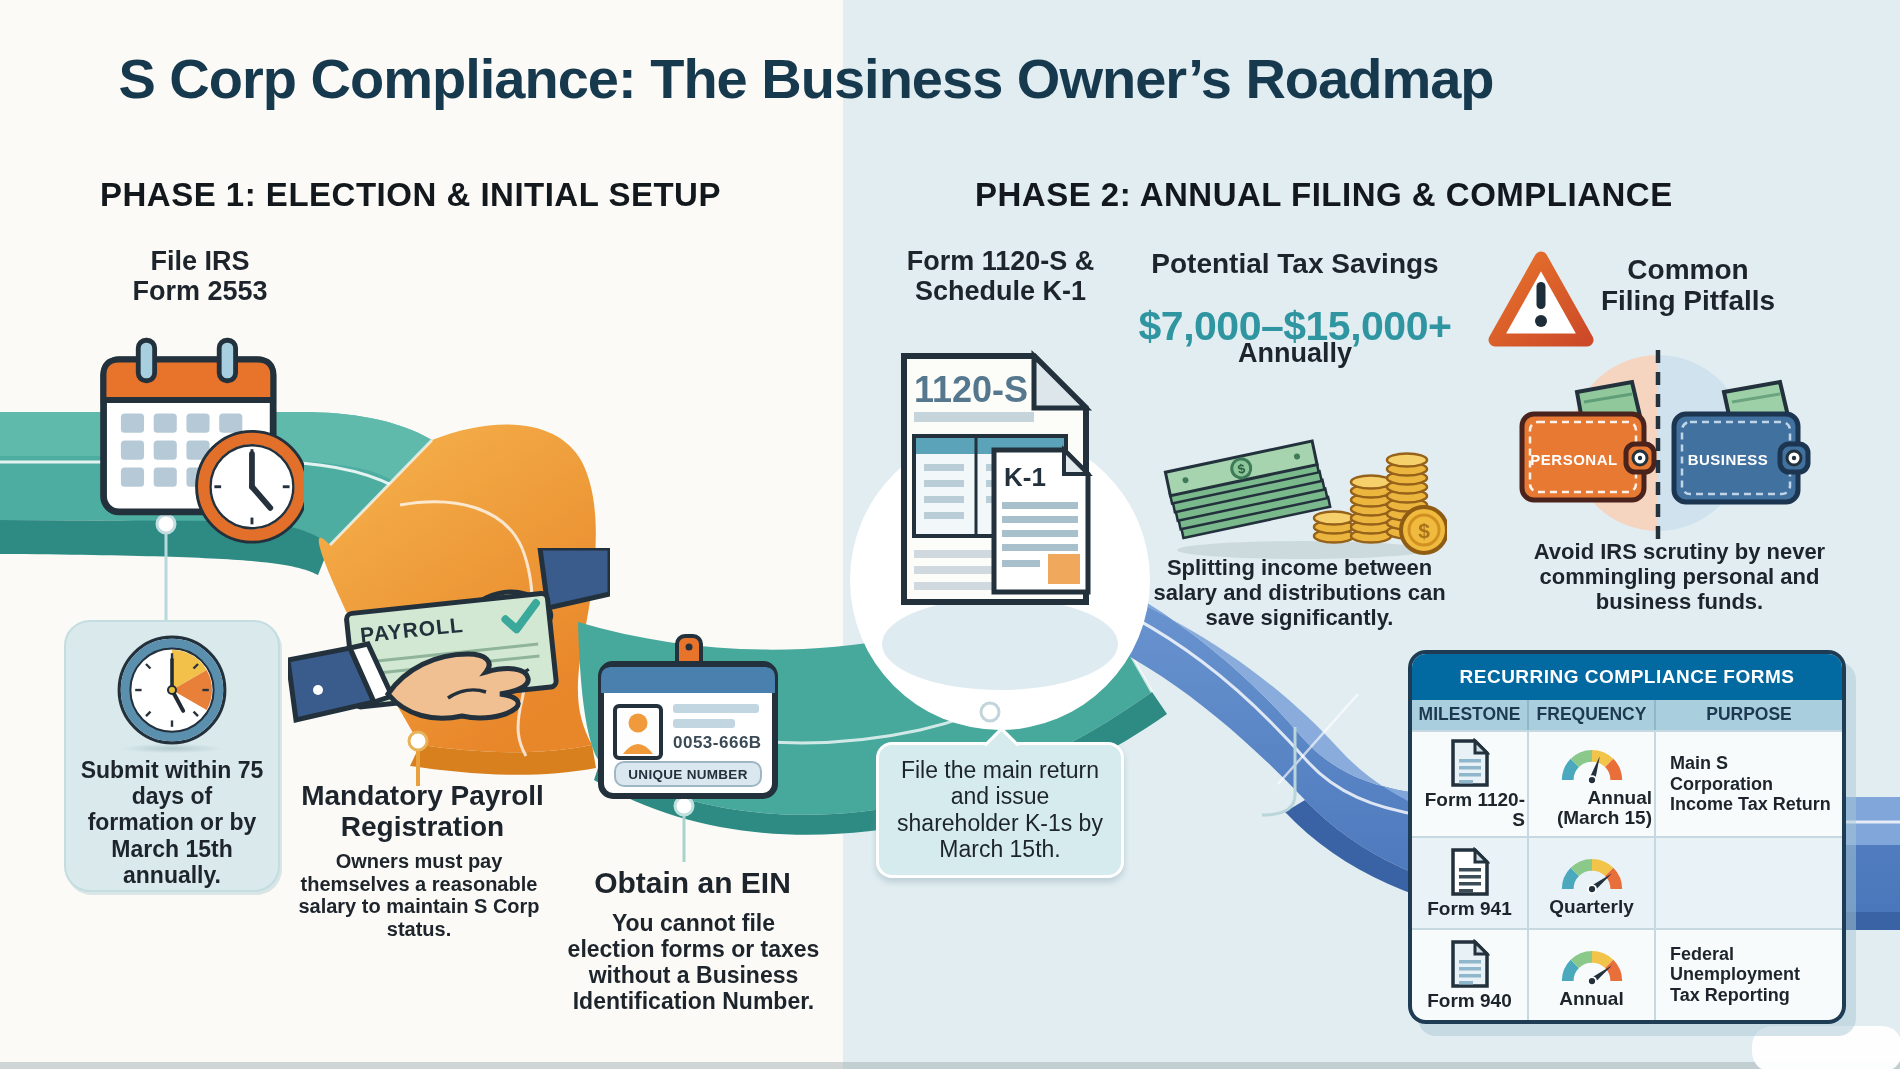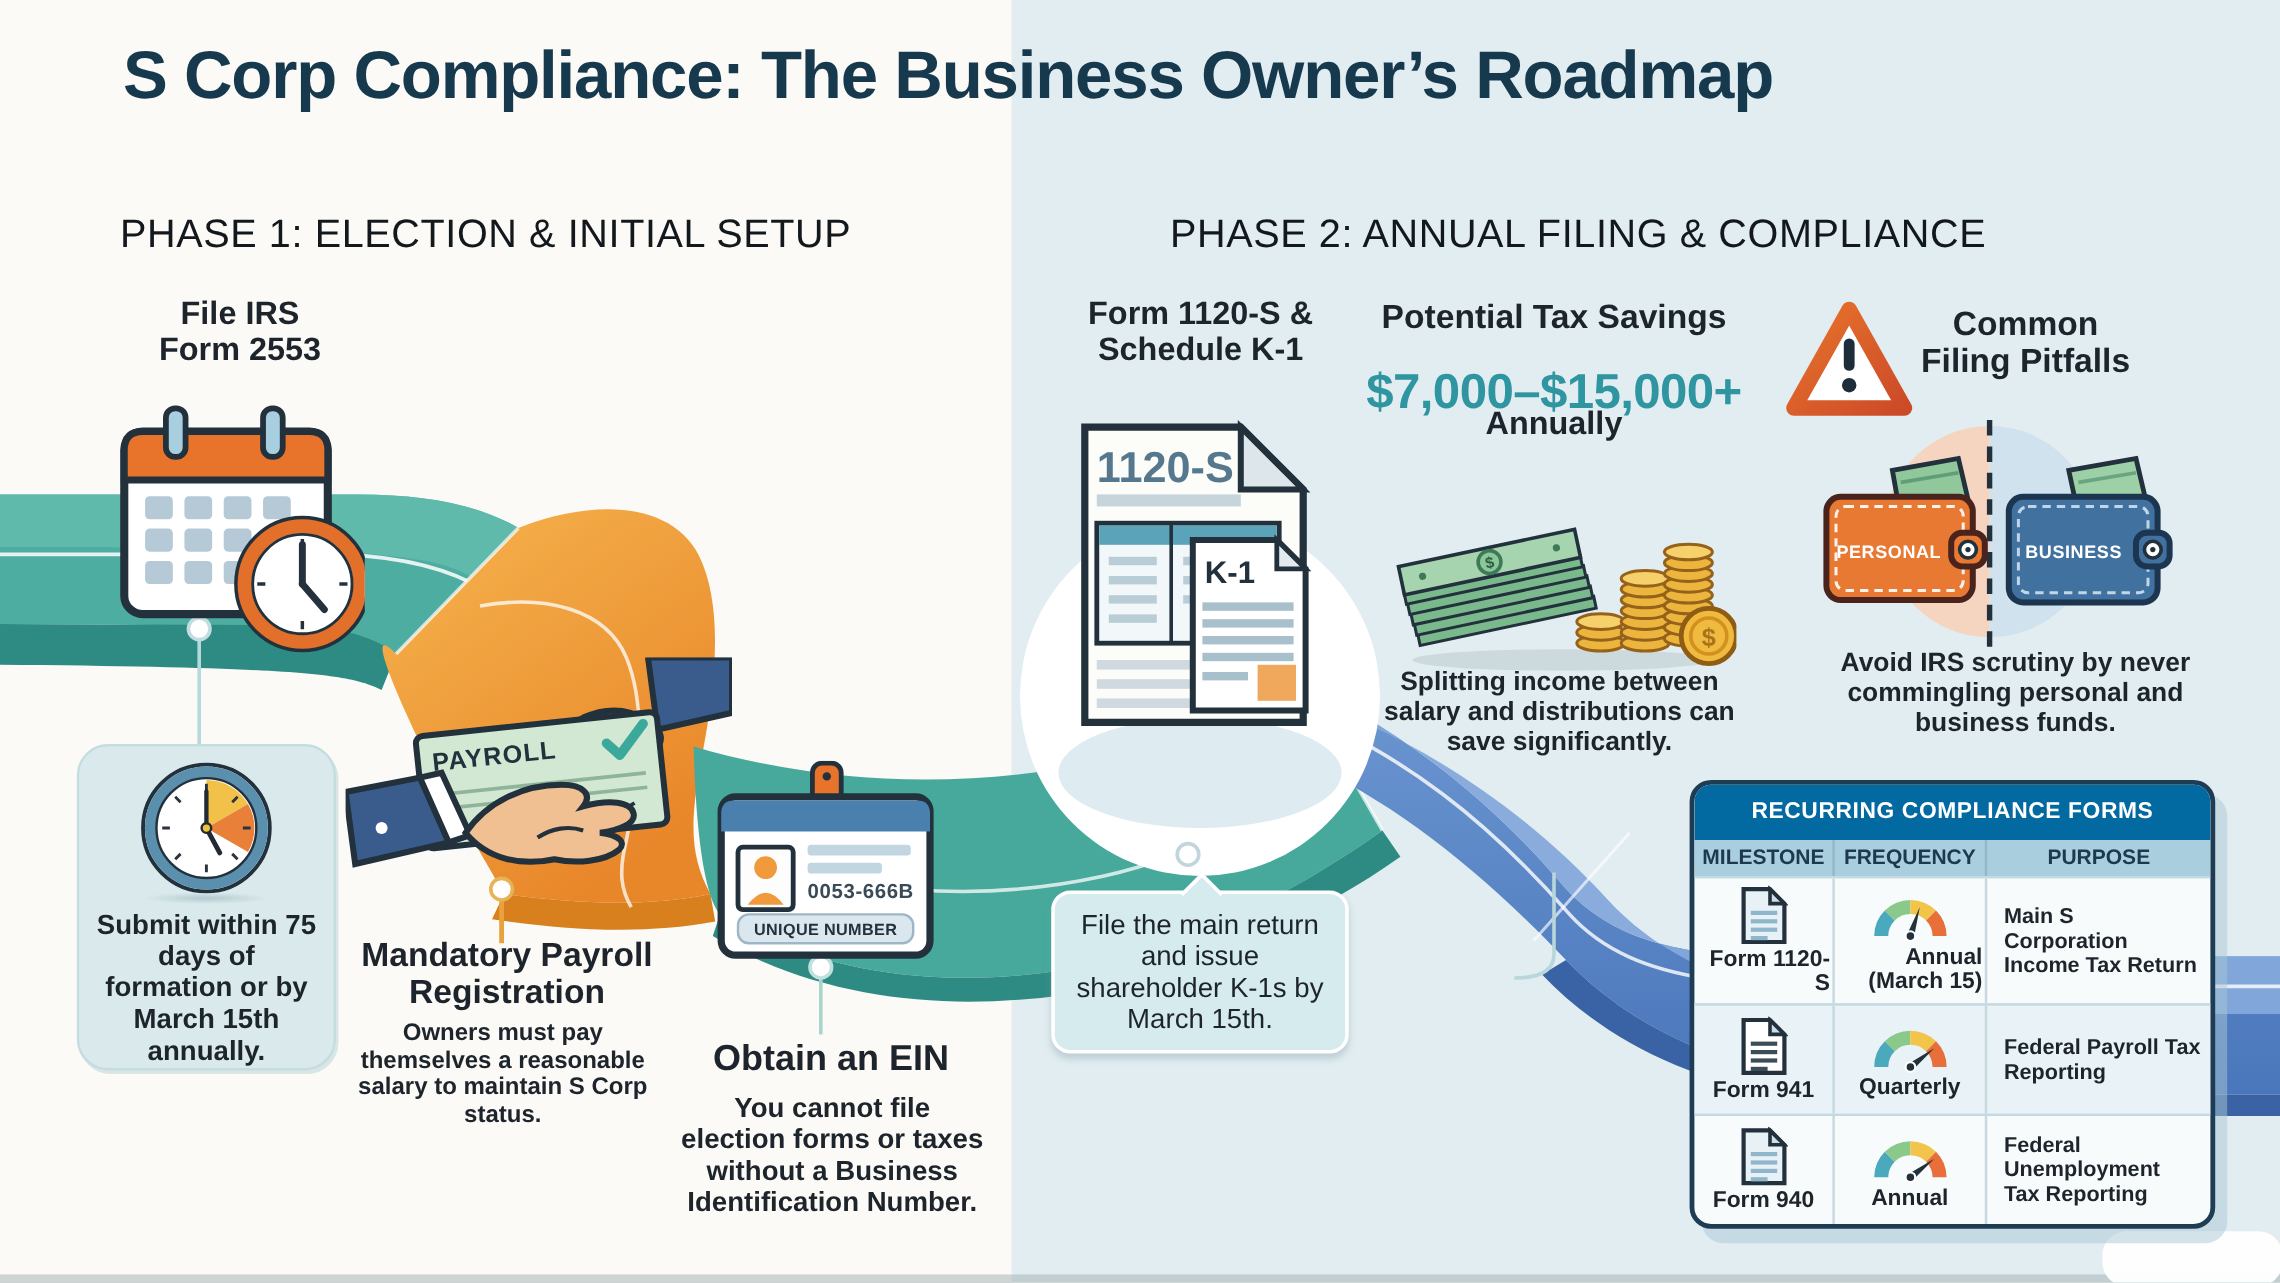--- a/index.html
+++ b/index.html
@@ -7,23 +7,23 @@
     position:relative;width:1900px;height:1069px;overflow:hidden;
     font-family:"Liberation Sans","DejaVu Sans",sans-serif;
     color:#1d242b;background:#fbfaf6;
   }
   .bg-right{position:absolute;left:843px;top:0;right:0;bottom:0;background:#e1edf1;}
   .abs{position:absolute;}
   .road-svg{position:absolute;left:0;top:0;z-index:1;}
   .z3{z-index:3;}
   .title{
     position:absolute;left:40px;top:30px;width:1500px;text-align:center;
-    font-size:56px;font-weight:800;color:#16394e;letter-spacing:-1px;z-index:3;margin:0;
-  }
-  .phase-heading{position:absolute;top:176px;font-size:33px;font-weight:400;color:#13181d;letter-spacing:.5px;z-index:3;}
+    font-size:56px;font-weight:800;color:#16394e;letter-spacing:-1px;z-index:3;margin:16px;
+  }
+  .phase-heading{position:absolute;top:176px;font-size:33px;font-weight:700;color:#13181d;letter-spacing:.5px;z-index:3;}
   .ph1{left:100px;} .ph2{left:975px;}
   .step-title{font-weight:800;text-align:center;line-height:1.12;z-index:3;position:absolute;}
   .body-text{font-weight:700;text-align:center;line-height:1.13;z-index:3;position:absolute;color:#1d242b;}
   .submit-box{
     position:absolute;left:64px;top:620px;width:212px;height:268px;z-index:3;
     background:#daeaec;border:2px solid #c3dde0;border-radius:26px;
     display:flex;flex-direction:column;align-items:center;box-shadow:2px 3px 0 rgba(185,208,212,.5);
   }
   .clock-shadow{width:140px;height:14px;margin-top:-4px;border-radius:50%;
     background:radial-gradient(closest-side,rgba(148,176,182,.55),transparent 75%);}
@@ -444,23 +444,20 @@
           <path d="M20.9,24.9 A27 27 0 0 1 40,17" stroke="#8bc98b" stroke-width="13" fill="none"></path>
           <path d="M40,17 A27 27 0 0 1 59.1,24.9" stroke="#f2c44a" stroke-width="13" fill="none"></path>
           <path d="M59.1,24.9 A27 27 0 0 1 67,44" stroke="#e86e3a" stroke-width="13" fill="none"></path>
           <g transform="rotate(52 40 44)">
               <polygon points="36.5,44 40,16 43.5,44" fill="#22313c"></polygon>
             </g>
           <circle cx="40" cy="44" r="4.5" fill="#22313c" stroke="#fff" stroke-width="2"></circle>
         </svg>
         <div class="cell-label">Quarterly</div>
       </div>
-      <div class="ccell purpose">
-        <div class="purpose-text">Federal Payroll Tax Reporting</div>
-      </div>
     </div>
 
     <div class="crow">
       <div class="ccell">
         <svg width="40" height="50" viewBox="0 0 40 50">
           <path d="M3,3 H25 L37,15 V47 H3 Z" fill="#e8f1f6" stroke="#22313c" stroke-width="3.5"></path>
           <path d="M25,3 L37,15 H25 Z" fill="#cfdde6" stroke="#22313c" stroke-width="3"></path>
           <rect x="9" y="21" width="22" height="3.5" fill="#8fb6cb"></rect>
             <rect x="9" y="28" width="22" height="3.5" fill="#8fb6cb"></rect>
           <rect x="9" y="35" width="22" height="3.5" fill="#8fb6cb"></rect>

